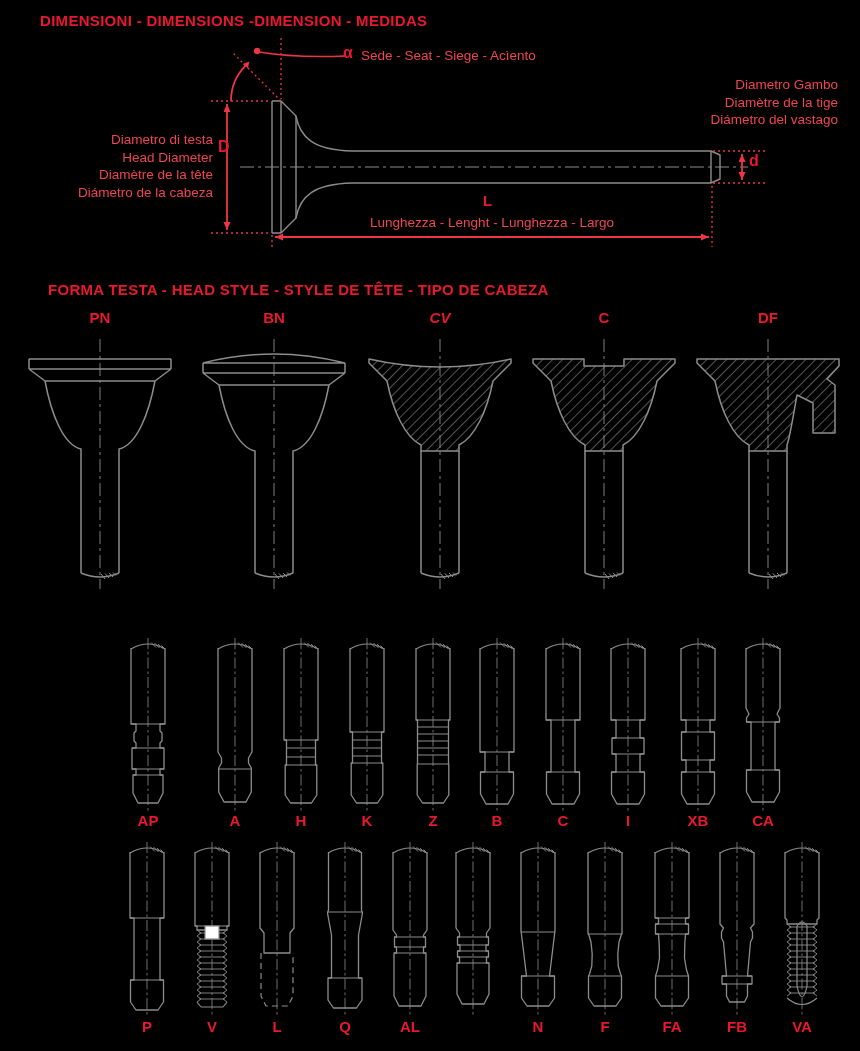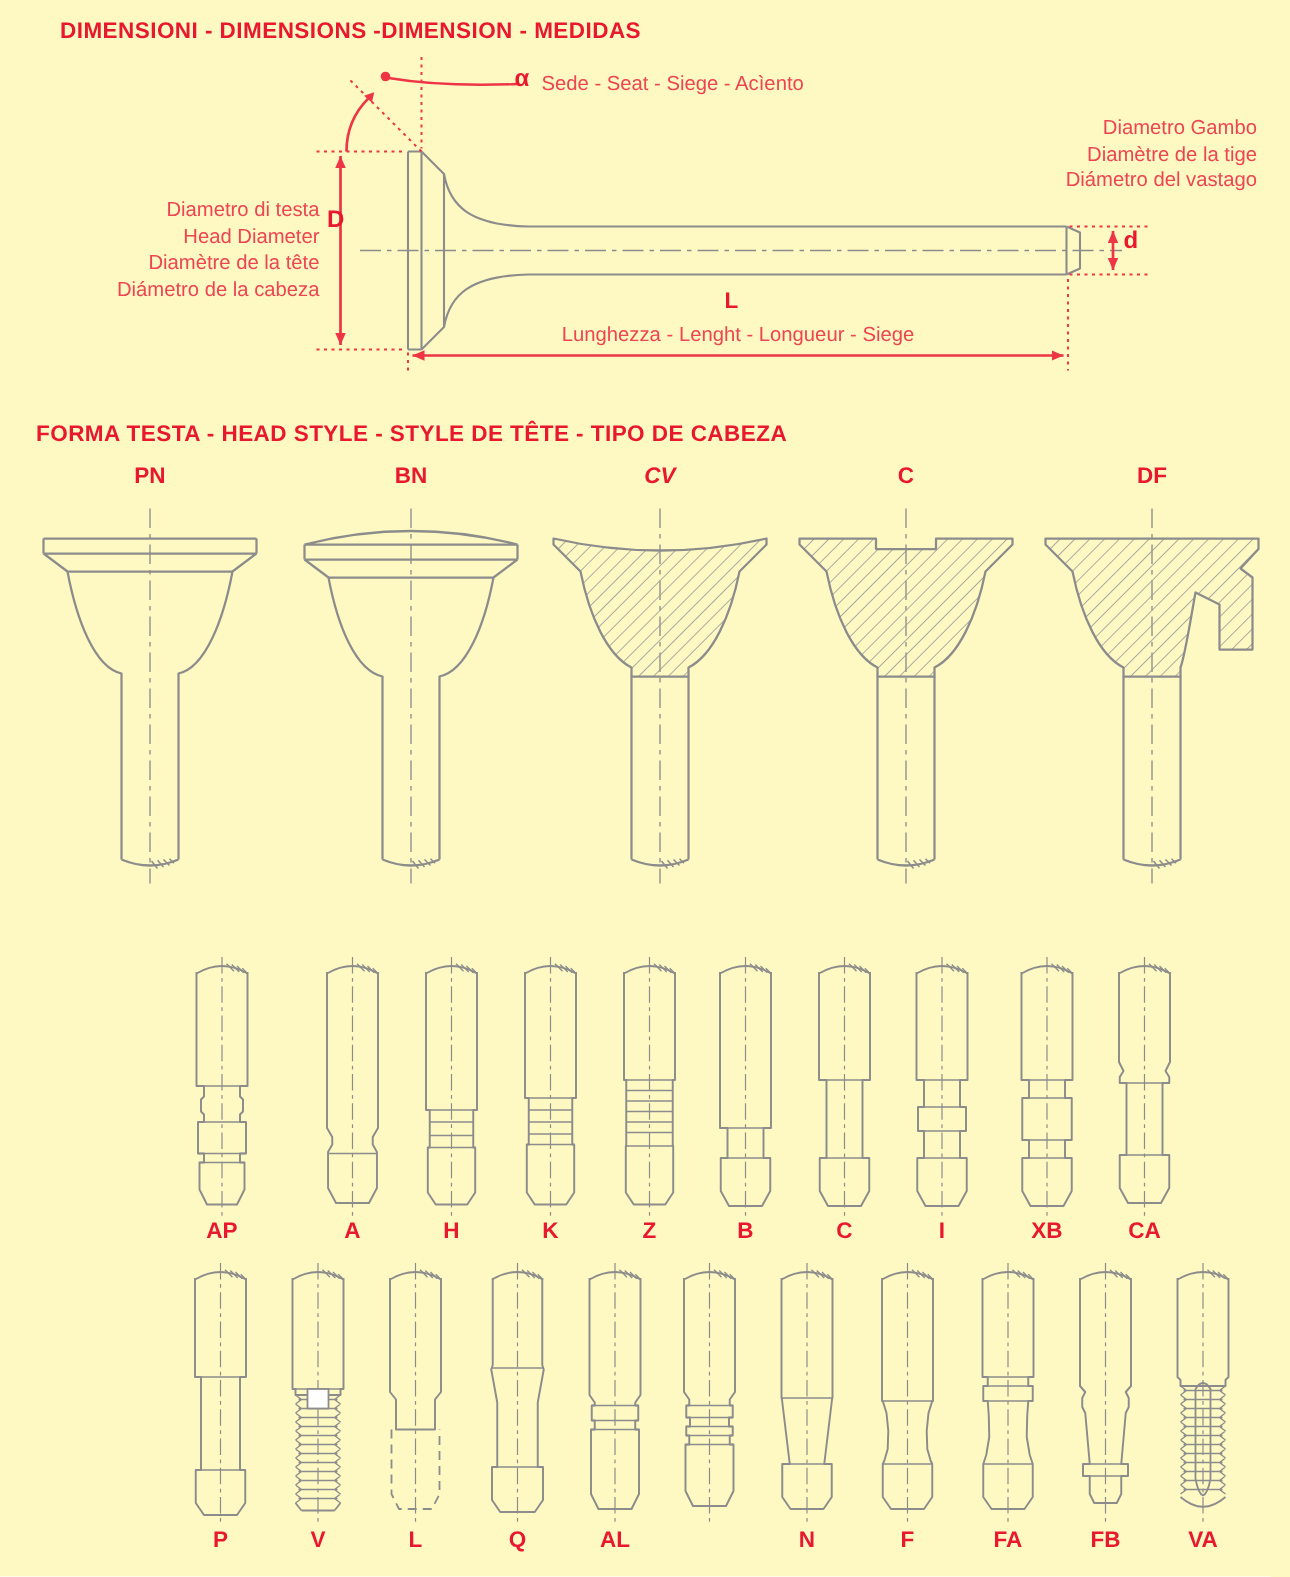--- a/index.html
+++ b/index.html
@@ -1,20 +1,20 @@
 <!DOCTYPE html>
 <html><head>
 <meta charset="utf-8">
 <style>
   html,body{margin:0;padding:0;background:#fff;}
-  .page{position:relative;width:860px;height:1051px;background:#fef9c3;overflow:hidden;
+  .page{position:relative;width:860px;height:1051px;background:#000000;overflow:hidden;
         font-family:"Liberation Sans",sans-serif;}
   .sec-title{position:absolute;font-weight:bold;color:#e8182f;letter-spacing:.3px;white-space:nowrap;}
   #title1{left:40px;top:12px;font-size:15px;}
-  #title2{left:24px;top:281px;font-size:15px;}
+  #title2{left:48px;top:281px;font-size:15px;}
   #title3{left:40px;top:601px;font-size:16.5px;}
   .redlabel{position:absolute;color:#ed4552;font-size:13.5px;line-height:17.5px;white-space:nowrap;}
   .dimletter{position:absolute;color:#e8182f;font-weight:bold;font-size:16px;}
   .rightalign{text-align:right;}
   .centeralign{text-align:center;white-space:normal;}
   svg{position:absolute;overflow:visible;}
   .headlabel,.stemlabel{position:absolute;color:#e8182f;font-weight:bold;font-size:15px;
         transform:translateX(-50%);white-space:nowrap;}
 </style>
 </head>
@@ -71,21 +71,21 @@
   <div class="dimletter" style="left:218px;top:138px;">D</div>
 
   <div class="redlabel rightalign" id="stem-diam-lines" style="left:600px;top:76px;width:238px;">
       <div>Diametro Gambo</div>
       <div>Diamètre de la tige</div>
       <div>Diámetro del vastago</div>
     </div>
   <div class="dimletter" style="left:749px;top:152px;">d</div>
 
   <div class="dimletter" style="left:483px;top:192px;font-size:15px;">L</div>
-  <div class="redlabel centeralign" style="left:280px;top:214px;width:424px;">Lunghezza - Lenght - Longueur - Siege</div>
+  <div class="redlabel centeralign" style="left:280px;top:214px;width:424px;">Lunghezza - Lenght - Lunghezza - Largo</div>
 
   <div class="sec-title" id="title2">FORMA TESTA - HEAD STYLE - STYLE DE TÊTE - TIPO DE CABEZA</div>
   <div id="head-styles">
       <div class="headlabel" style="left: 100px; top: 309px;">PN</div>
       <svg width="150" height="262" viewBox="0 0 150 262" style="left: 25px; top: 333px;">
         <defs>
           <pattern id="h0" width="7" height="7" patternUnits="userSpaceOnUse" patternTransform="rotate(45)">
             <line x1="0" y1="0" x2="0" y2="7" stroke="#9a9a9a" stroke-width="1.1"></line>
           </pattern>
         </defs>

